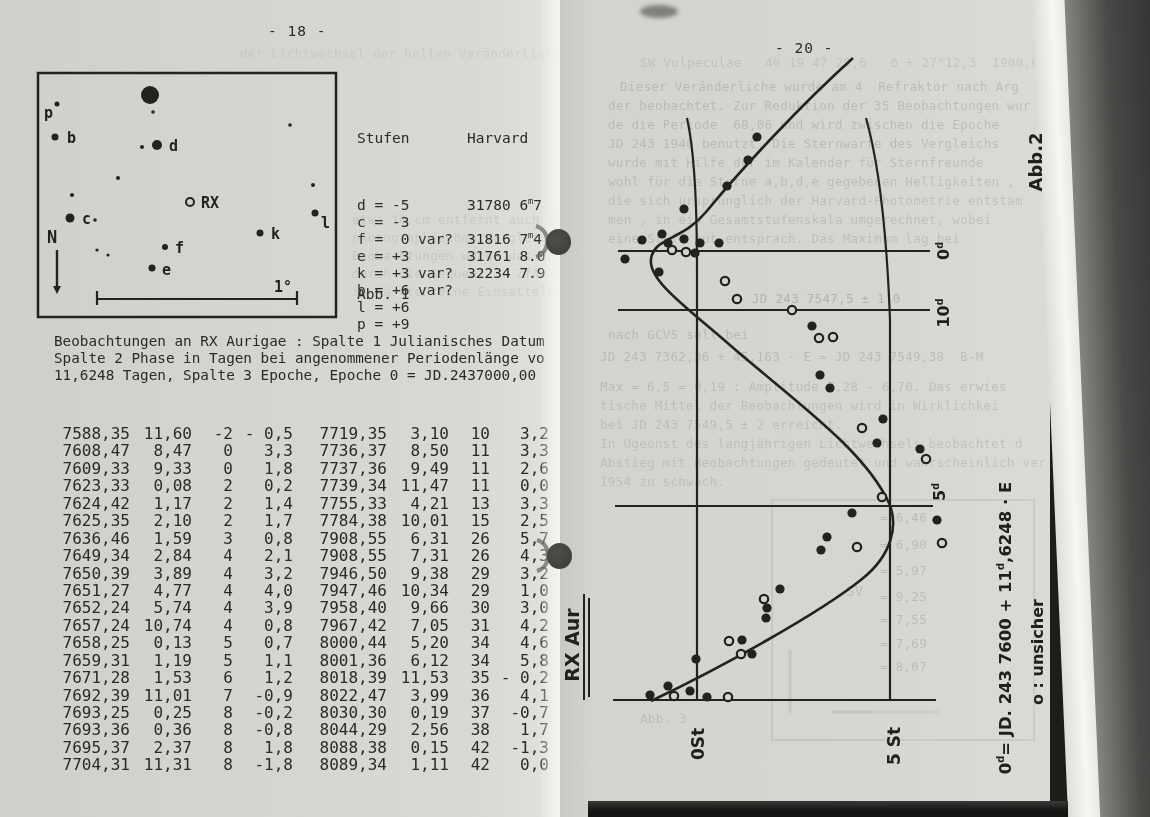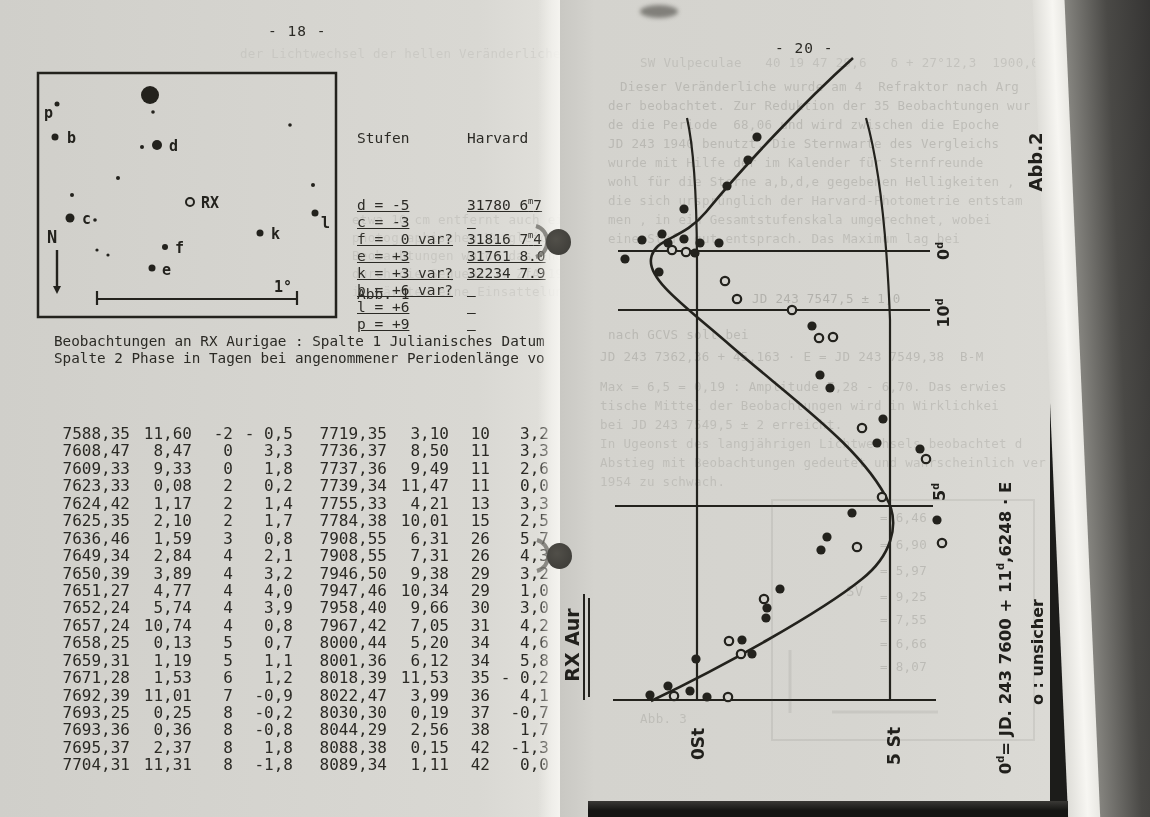--- a/index.html
+++ b/index.html
@@ -32,21 +32,21 @@
      background:linear-gradient(90deg,#85847f,#4a4946 30%,#333231 65%,#2b2b2a);}
   #edge-bottom{position:absolute;left:588px;top:801px;width:480px;height:16px;z-index:45;
      background:linear-gradient(180deg,#3a3936,#151513 60%);}
   
   .bleed{position:absolute;font-size:12.5px;color:#7e7d77;white-space:pre;
      filter:blur(.5px);letter-spacing:.3px;z-index:4;}
   
   .trow{display:flex;height:17.45px;line-height:17.45px;font-size:16px;}
   .trow span{display:inline-block;text-align:right;white-space:pre;}
   
-  .sline{height:17px;line-height:17px;font-size:14.5px;white-space:pre;text-decoration:underline;}
+  .sline{height:17px;line-height:17px;font-size:14.5px;white-space:pre;}
   .shead{height:17px;line-height:17px;font-size:14.5px;margin-bottom:12px;white-space:pre;}
   sup{font-size:.6em;vertical-align:super;line-height:0;}
   
   .rot{position:absolute;white-space:nowrap;z-index:31;color:#21201c;
      font-family:"DejaVu Sans","Liberation Sans",sans-serif;
      transform:translate(-50%,-50%) rotate(-90deg);line-height:1;}
   #overlay{position:absolute;left:0;top:0;z-index:30;pointer-events:none;}
   .pgnum{font-size:14.5px;letter-spacing:1px;}
 </style>
 </head>
@@ -67,21 +67,21 @@
       </div>
 
     <div id="stufen-col" class="txt" style="left:357px;top:92px;">
       <div class="shead">Stufen</div>
     <div class="sline">d = -5</div><div class="sline">c = -3</div><div class="sline">f =  0 var?</div><div class="sline">e = +3</div><div class="sline">k = +3 var?</div><div class="sline">b = +6 var?</div><div class="sline">l = +6</div><div class="sline">p = +9</div></div>
     <div id="harvard-col" class="txt" style="left:467px;top:92px;">
       <div class="shead">Harvard</div>
     <div class="sline">31780 6<sup>m</sup>7</div><div class="sline">&nbsp;</div><div class="sline">31816 7<sup>m</sup>4</div><div class="sline">31761 8.0</div><div class="sline">32234 7.9</div><div class="sline">&nbsp;</div><div class="sline">&nbsp;</div><div class="sline">&nbsp;</div></div>
     <div class="txt" style="left:357px;top:286px;font-size:14.5px;">Abb. 1</div>
 
-    <div id="caption-par" class="txt mono14" style="left:54px;top:333px;"><div>Beobachtungen an RX Aurigae : Spalte 1 Julianisches Datum</div><div>Spalte 2 Phase in Tagen bei angenommener Periodenlänge vo</div></div>
+    <div id="caption-par" class="txt mono14" style="left:54px;top:333px;"><div>Beobachtungen an RX Aurigae : Spalte 1 Julianisches Datum</div><div>Spalte 2 Phase in Tagen bei angenommener Periodenlänge vo</div><div>11,6248 Tagen, Spalte 3 Epoche, Epoche 0 = JD.2437000,00</div></div>
 
     <div id="table-left" class="txt" style="left:60px;top:425px;"><div class="trow"><span style="width: 70px;">7588,35</span><span style="width: 62px;">11,60</span><span style="width: 41px;">-2</span><span style="width: 60px;">- 0,5</span></div><div class="trow"><span style="width: 70px;">7608,47</span><span style="width: 62px;">8,47</span><span style="width: 41px;">0</span><span style="width: 60px;">3,3</span></div><div class="trow"><span style="width: 70px;">7609,33</span><span style="width: 62px;">9,33</span><span style="width: 41px;">0</span><span style="width: 60px;">1,8</span></div><div class="trow"><span style="width: 70px;">7623,33</span><span style="width: 62px;">0,08</span><span style="width: 41px;">2</span><span style="width: 60px;">0,2</span></div><div class="trow"><span style="width: 70px;">7624,42</span><span style="width: 62px;">1,17</span><span style="width: 41px;">2</span><span style="width: 60px;">1,4</span></div><div class="trow"><span style="width: 70px;">7625,35</span><span style="width: 62px;">2,10</span><span style="width: 41px;">2</span><span style="width: 60px;">1,7</span></div><div class="trow"><span style="width: 70px;">7636,46</span><span style="width: 62px;">1,59</span><span style="width: 41px;">3</span><span style="width: 60px;">0,8</span></div><div class="trow"><span style="width: 70px;">7649,34</span><span style="width: 62px;">2,84</span><span style="width: 41px;">4</span><span style="width: 60px;">2,1</span></div><div class="trow"><span style="width: 70px;">7650,39</span><span style="width: 62px;">3,89</span><span style="width: 41px;">4</span><span style="width: 60px;">3,2</span></div><div class="trow"><span style="width: 70px;">7651,27</span><span style="width: 62px;">4,77</span><span style="width: 41px;">4</span><span style="width: 60px;">4,0</span></div><div class="trow"><span style="width: 70px;">7652,24</span><span style="width: 62px;">5,74</span><span style="width: 41px;">4</span><span style="width: 60px;">3,9</span></div><div class="trow"><span style="width: 70px;">7657,24</span><span style="width: 62px;">10,74</span><span style="width: 41px;">4</span><span style="width: 60px;">0,8</span></div><div class="trow"><span style="width: 70px;">7658,25</span><span style="width: 62px;">0,13</span><span style="width: 41px;">5</span><span style="width: 60px;">0,7</span></div><div class="trow"><span style="width: 70px;">7659,31</span><span style="width: 62px;">1,19</span><span style="width: 41px;">5</span><span style="width: 60px;">1,1</span></div><div class="trow"><span style="width: 70px;">7671,28</span><span style="width: 62px;">1,53</span><span style="width: 41px;">6</span><span style="width: 60px;">1,2</span></div><div class="trow"><span style="width: 70px;">7692,39</span><span style="width: 62px;">11,01</span><span style="width: 41px;">7</span><span style="width: 60px;">-0,9</span></div><div class="trow"><span style="width: 70px;">7693,25</span><span style="width: 62px;">0,25</span><span style="width: 41px;">8</span><span style="width: 60px;">-0,2</span></div><div class="trow"><span style="width: 70px;">7693,36</span><span style="width: 62px;">0,36</span><span style="width: 41px;">8</span><span style="width: 60px;">-0,8</span></div><div class="trow"><span style="width: 70px;">7695,37</span><span style="width: 62px;">2,37</span><span style="width: 41px;">8</span><span style="width: 60px;">1,8</span></div><div class="trow"><span style="width: 70px;">7704,31</span><span style="width: 62px;">11,31</span><span style="width: 41px;">8</span><span style="width: 60px;">-1,8</span></div></div>
     <div id="table-right" class="txt" style="left:316px;top:425px;"><div class="trow"><span style="width: 71px;">7719,35</span><span style="width: 62px;">3,10</span><span style="width: 41px;">10</span><span style="width: 59px;">3,2</span></div><div class="trow"><span style="width: 71px;">7736,37</span><span style="width: 62px;">8,50</span><span style="width: 41px;">11</span><span style="width: 59px;">3,3</span></div><div class="trow"><span style="width: 71px;">7737,36</span><span style="width: 62px;">9,49</span><span style="width: 41px;">11</span><span style="width: 59px;">2,6</span></div><div class="trow"><span style="width: 71px;">7739,34</span><span style="width: 62px;">11,47</span><span style="width: 41px;">11</span><span style="width: 59px;">0,0</span></div><div class="trow"><span style="width: 71px;">7755,33</span><span style="width: 62px;">4,21</span><span style="width: 41px;">13</span><span style="width: 59px;">3,3</span></div><div class="trow"><span style="width: 71px;">7784,38</span><span style="width: 62px;">10,01</span><span style="width: 41px;">15</span><span style="width: 59px;">2,5</span></div><div class="trow"><span style="width: 71px;">7908,55</span><span style="width: 62px;">6,31</span><span style="width: 41px;">26</span><span style="width: 59px;">5,7</span></div><div class="trow"><span style="width: 71px;">7908,55</span><span style="width: 62px;">7,31</span><span style="width: 41px;">26</span><span style="width: 59px;">4,3</span></div><div class="trow"><span style="width: 71px;">7946,50</span><span style="width: 62px;">9,38</span><span style="width: 41px;">29</span><span style="width: 59px;">3,2</span></div><div class="trow"><span style="width: 71px;">7947,46</span><span style="width: 62px;">10,34</span><span style="width: 41px;">29</span><span style="width: 59px;">1,0</span></div><div class="trow"><span style="width: 71px;">7958,40</span><span style="width: 62px;">9,66</span><span style="width: 41px;">30</span><span style="width: 59px;">3,0</span></div><div class="trow"><span style="width: 71px;">7967,42</span><span style="width: 62px;">7,05</span><span style="width: 41px;">31</span><span style="width: 59px;">4,2</span></div><div class="trow"><span style="width: 71px;">8000,44</span><span style="width: 62px;">5,20</span><span style="width: 41px;">34</span><span style="width: 59px;">4,6</span></div><div class="trow"><span style="width: 71px;">8001,36</span><span style="width: 62px;">6,12</span><span style="width: 41px;">34</span><span style="width: 59px;">5,8</span></div><div class="trow"><span style="width: 71px;">8018,39</span><span style="width: 62px;">11,53</span><span style="width: 41px;">35</span><span style="width: 59px;">- 0,2</span></div><div class="trow"><span style="width: 71px;">8022,47</span><span style="width: 62px;">3,99</span><span style="width: 41px;">36</span><span style="width: 59px;">4,1</span></div><div class="trow"><span style="width: 71px;">8030,30</span><span style="width: 62px;">0,19</span><span style="width: 41px;">37</span><span style="width: 59px;">-0,7</span></div><div class="trow"><span style="width: 71px;">8044,29</span><span style="width: 62px;">2,56</span><span style="width: 41px;">38</span><span style="width: 59px;">1,7</span></div><div class="trow"><span style="width: 71px;">8088,38</span><span style="width: 62px;">0,15</span><span style="width: 41px;">42</span><span style="width: 59px;">-1,3</span></div><div class="trow"><span style="width: 71px;">8089,34</span><span style="width: 62px;">1,11</span><span style="width: 41px;">42</span><span style="width: 59px;">0,0</span></div></div>
   </div>
 
   <div id="fold"></div>
   <div id="crease"></div>
 
   <div id="page-right" class="page">
     <div class="txt pgnum" style="left:215px;top:40px;">- 20 -</div>
@@ -105,21 +105,21 @@
       <div class="bleed" style="left: 600px; top: 398px; opacity: 0.26;">tische Mittel der Beobachtungen wird in Wirklichkei</div>
       <div class="bleed" style="left: 600px; top: 417px; opacity: 0.26;">bei JD 243 7549,5 ± 2 erreicht.</div>
       <div class="bleed" style="left: 600px; top: 436px; opacity: 0.24;">In Ugeonst des langjährigen Lichtwechsels beobachtet d</div>
       <div class="bleed" style="left: 600px; top: 455px; opacity: 0.24;">Abstieg mit Beobachtungen gedeutet und wahrscheinlich ver</div>
       <div class="bleed" style="left: 600px; top: 474px; opacity: 0.24;">1954 zu schwach.</div>
       <div class="bleed" style="left: 880px; top: 510px; opacity: 0.3;">= 6,46</div>
       <div class="bleed" style="left: 880px; top: 537px; opacity: 0.3;">= 6,90</div>
       <div class="bleed" style="left: 880px; top: 563px; opacity: 0.3;">= 5,97</div>
       <div class="bleed" style="left: 880px; top: 589px; opacity: 0.3;">= 9,25</div>
       <div class="bleed" style="left: 880px; top: 612px; opacity: 0.3;">= 7,55</div>
-      <div class="bleed" style="left: 880px; top: 636px; opacity: 0.3;">= 6,66</div>
+      <div class="bleed" style="left: 880px; top: 636px; opacity: 0.3;">= 7,69</div>
       <div class="bleed" style="left: 880px; top: 659px; opacity: 0.3;">= 8,07</div>
       <div class="bleed" style="left: 846px; top: 583px; opacity: 0.3; font-size: 14px;">SV</div>
       <div class="bleed" style="left: 640px; top: 711px; opacity: 0.25;">Abb. 3</div>
     </div>
   <div id="rot-labels">
       <div class="rot" style="left: 944px; top: 251px; font-size: 16px; font-weight: 700;">0<sup>d</sup></div>
       <div class="rot" style="left: 944px; top: 313px; font-size: 16px; font-weight: 700;">10<sup>d</sup></div>
       <div class="rot" style="left: 940px; top: 492px; font-size: 16px; font-weight: 700;">5<sup>d</sup></div>
       <div class="rot" style="left: 698px; top: 744px; font-size: 17px; font-weight: 700;">0St</div>
       <div class="rot" style="left: 894px; top: 746px; font-size: 17px; font-weight: 700;">5 St</div>

